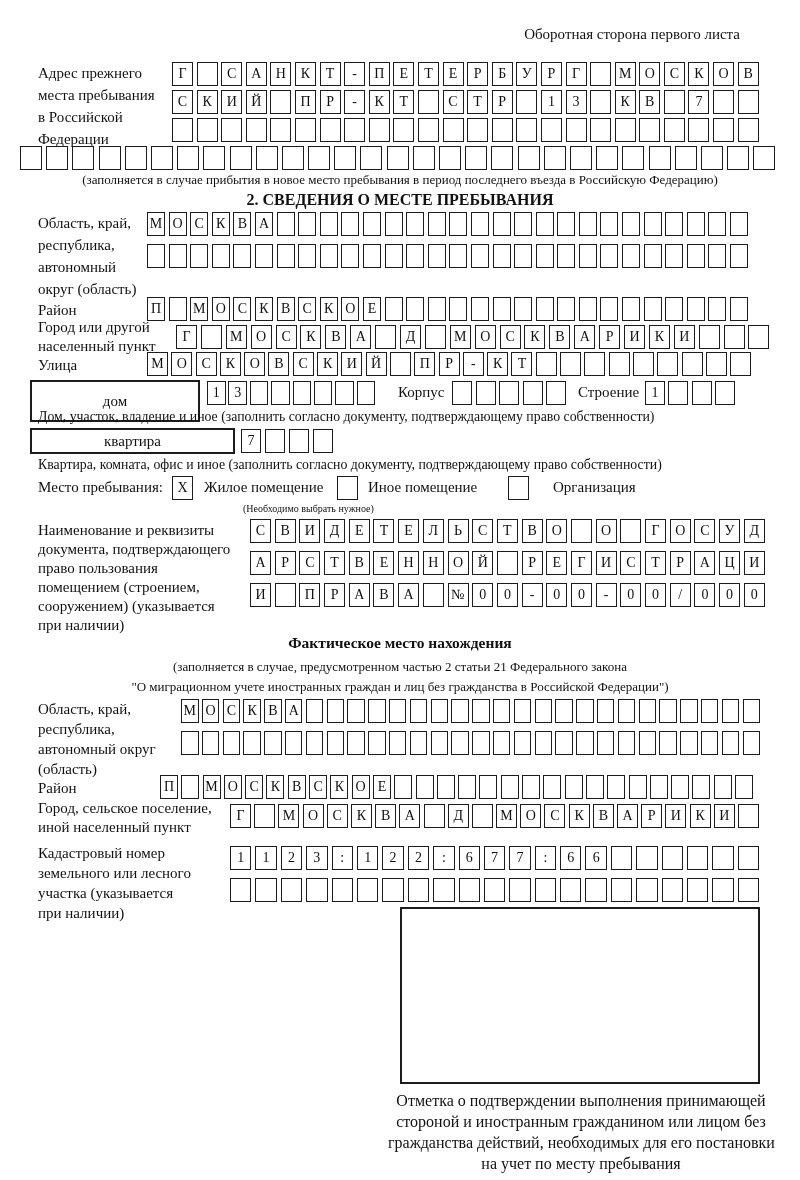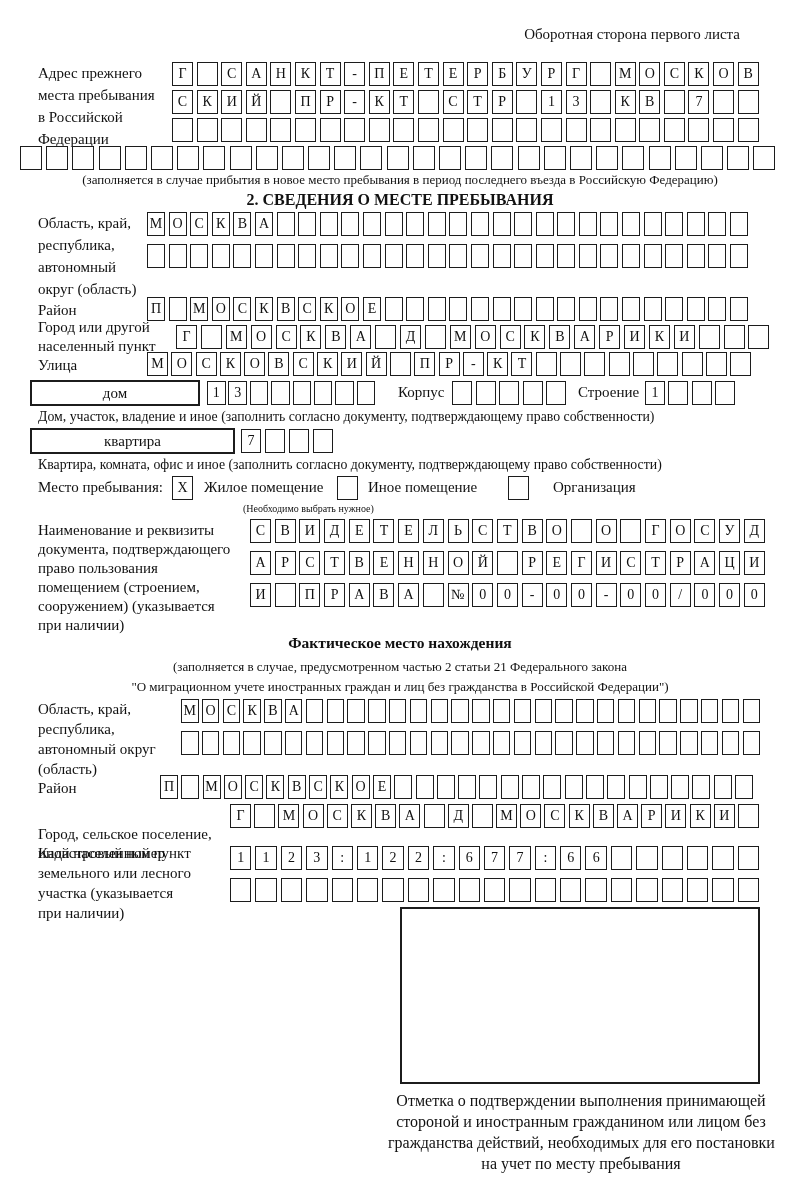--- a/index.html
+++ b/index.html
@@ -314,21 +314,21 @@
       <div class="cell"></div>
       <div class="cell"></div>
       <div class="cell"></div>
       <div class="cell"></div>
       <div class="cell"></div>
       <div class="cell"></div>
       <div class="cell"></div>
       <div class="cell"></div>
     </div>
 
-  <div class="bigfield" style="left:30px;top:380px;width:170px;height:26px;">дом</div>
+  <div class="bigfield" style="left:30px;top:380px;width:170px;height:42px;">дом</div>
   <div class="cell-row" style="left:207px;top:381px;--cw:18.5px;--g:2.9px;">
       <div class="cell">1</div>
       <div class="cell">3</div>
       <div class="cell"></div>
       <div class="cell"></div>
       <div class="cell"></div>
       <div class="cell"></div>
       <div class="cell"></div>
       <div class="cell"></div>
     </div>
@@ -541,21 +541,21 @@
       <div class="cell"></div>
       <div class="cell"></div>
       <div class="cell"></div>
       <div class="cell"></div>
       <div class="cell"></div>
       <div class="cell"></div>
       <div class="cell"></div>
       <div class="cell"></div>
     </div>
 
-  <div class="lbl lh19" style="left:38px;top:825px;">
+  <div class="lbl lh19" style="left:38px;top:799px;">
       <div class="line">Город, сельское поселение,</div>
       <div class="line">иной населенный пункт</div>
     </div>
   <div class="cell-row" style="left:230px;top:804px;--cw:21px;--g:3.2px;">
       <div class="cell">Г</div>
       <div class="cell"></div>
       <div class="cell">М</div>
       <div class="cell">О</div>
       <div class="cell">С</div>
       <div class="cell">К</div>

